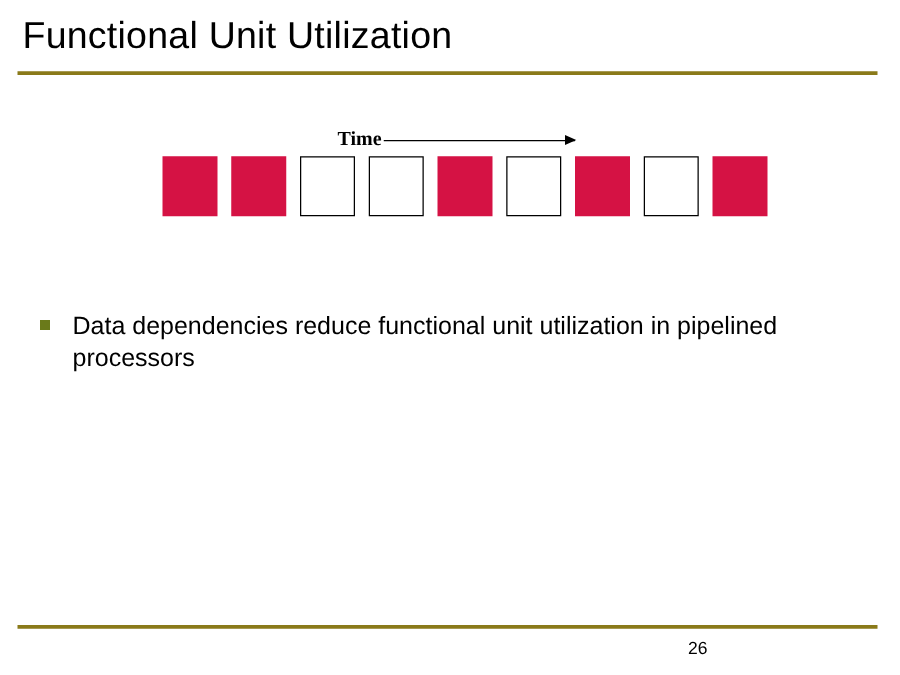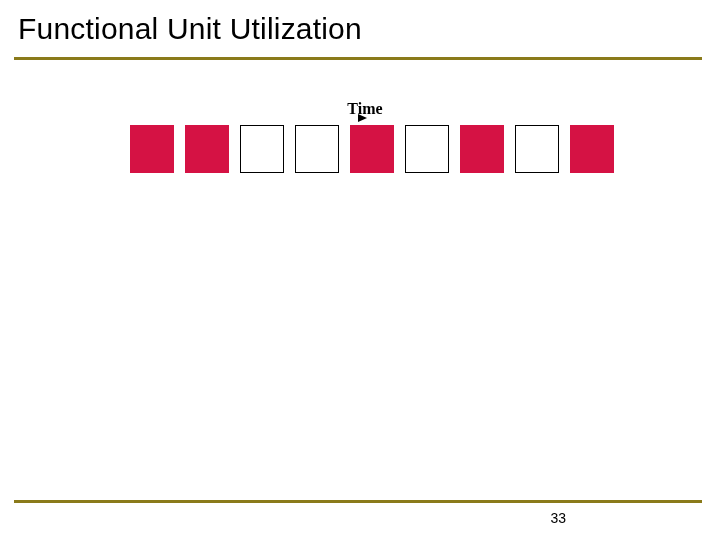--- a/index.html
+++ b/index.html
@@ -1,20 +1,20 @@
 <!DOCTYPE html>
 <html><head>
 <meta charset="utf-8">
 <style>
   * { margin: 0; padding: 0; box-sizing: border-box; }
   html, body { width: 720px; height: 540px; background: #fff; font-family: Arial, Helvetica, sans-serif; position: relative; }
   .slide { width: 588px; height: 540px; position: relative; }
   .title { position: absolute; left: 18px; top: 12px; font-size: 30px; color: #000; letter-spacing: 0.2px; }
   .title-rule { position: absolute; left: 14px; top: 57px; width: 688px; height: 3px; background: #8a7a1a; }
-  .time-row { position: absolute; left: 270px; top: 100px; width: 190px; height: 24px; display: flex; align-items: center; flex-direction: column; }
+  .time-row { position: absolute; left: 270px; top: 100px; width: 190px; height: 24px; display: flex; align-items: center; }
   .time-label { font-size: 16px; font-weight: bold; color: #000; font-family: "Times New Roman", Times, serif; }
   .arrow-line { flex: 1; height: 1px; background: #000; margin-left: 2px; position: relative; }
   .arrow-head { position: absolute; right: -1px; top: -4px; width: 0; height: 0; border-left: 9px solid #000; border-top: 4.5px solid transparent; border-bottom: 4.5px solid transparent; }
   .boxes { position: absolute; left: 130px; top: 125px; display: flex; }
   .box { width: 44px; height: 48px; border: 1px solid #000; margin-right: 11px; background: #fff; }
   .box.filled { background: #d51244; border: none; }
   .box:last-child { margin-right: 0; }
   .bullet-row { position: absolute; left: 32px; top: 248px; width: 640px; display: flex; align-items: flex-start; }
   .bullet-marker { width: 8px; height: 8px; background: #6a7a1a; margin-top: 8px; flex-shrink: 0; }
   .bullet-text { margin-left: 18px; font-size: 20px; color: #000; font-family: Verdana, Arial, sans-serif; line-height: 1.3; }
@@ -41,17 +41,21 @@
     <div class="box filled"></div>
     <div class="box"></div>
     <div class="box"></div>
     <div class="box filled"></div>
     <div class="box"></div>
     <div class="box filled"></div>
     <div class="box"></div>
     <div class="box filled"></div>
   </div>
 
+  <div class="bullet-row">
+    <div class="bullet-marker"></div>
+    <div class="bullet-text">Data dependencies reduce functional unit utilization in pipelined processors</div>
+  </div>
 
   <div class="footer-rule"></div>
-  <div class="page-number">33</div>
+  <div class="page-number">26</div>
 
 </div>
 
 </body></html>

